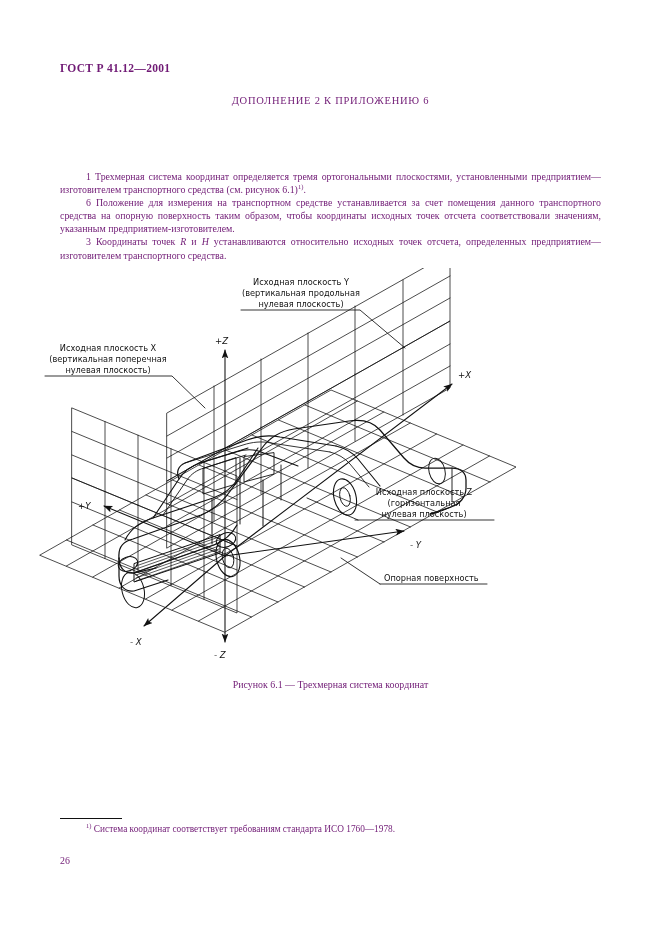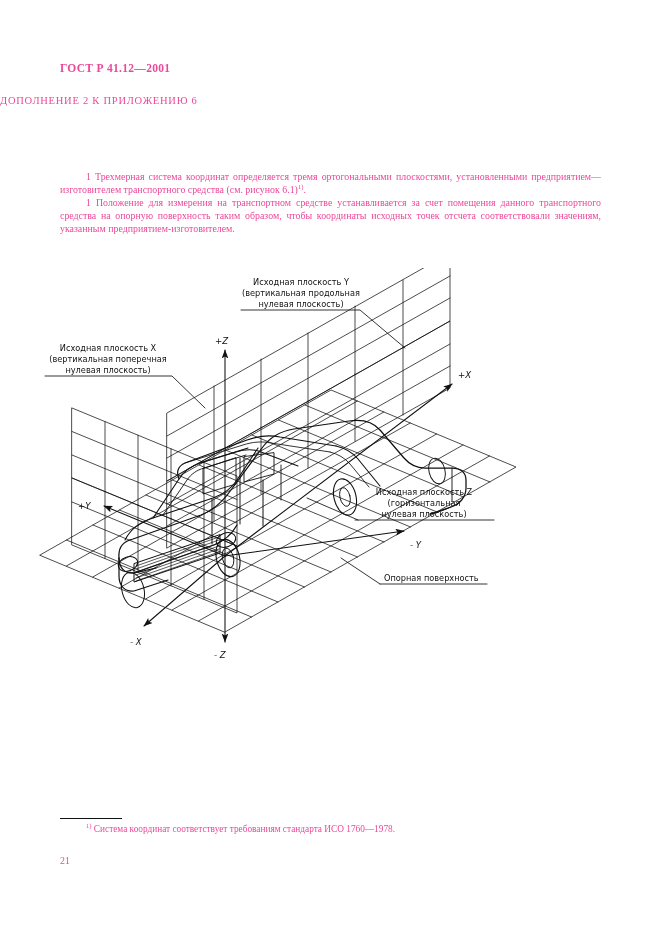--- a/index.html
+++ b/index.html
@@ -7,40 +7,41 @@
     margin: 0;
     padding: 0;
     background: #ffffff;
   }
   .page {
     position: relative;
     width: 661px;
     height: 936px;
     background: #ffffff;
     font-family: "Liberation Serif", "DejaVu Serif", serif;
-    color: #ec4899;
+    color: #701a75;
     overflow: hidden;
     box-sizing: border-box;
   }
 
   
   .doc-number {
     position: absolute;
     left: 60px;
     top: 62px;
     font-family: "Liberation Serif", serif;
     font-weight: bold;
     font-size: 11.5px;
     letter-spacing: 0.3px;
   }
   .annex-title {
     position: absolute;
     left: 0;
     right: 0;
     top: 95px;
+    text-align: center;
     font-family: "Liberation Serif", serif;
     font-size: 10.5px;
     letter-spacing: 0.75px;
   }
   .section-title {
     position: absolute;
     left: 0;
     right: 0;
     top: 144px;
     text-align: center;
@@ -133,21 +134,22 @@
 
 <div class="page">
 
   <div class="doc-number">ГОСТ Р 41.12—2001</div>
 
   <div class="annex-title">ДОПОЛНЕНИЕ 2 К ПРИЛОЖЕНИЮ 6</div>
 
 
   <div class="body-text">
     <p><span>1 Трехмерная система координат определяется тремя ортогональными плоскостями, установленными предприятием—изготовителем транспортного средства (см. рисунок 6.1)</span><sup class="fn">1)</sup><span>.</span></p>
-    <p>1 Положение  для измерения на транспортном средстве устанавливается за счет помещения данного транспортного средства на опорную поверхность таким образом, чтобы координаты исходных точек отсчета соответствовали значениям, указанным предприятием-изготовителем.</p>
+    <p>6 Положение  для измерения на транспортном средстве устанавливается за счет помещения данного транспортного средства на опорную поверхность таким образом, чтобы координаты исходных точек отсчета соответствовали значениям, указанным предприятием-изготовителем.</p>
+    <p><span>3 Координаты точек </span><i>R</i><span> и </span><i>H</i><span> устанавливаются относительно исходных точек отсчета, определенных предприятием—изготовителем транспортного средства.</span></p>
   </div>
 
   <div class="figure-wrap">
     <svg width="661" height="400" viewBox="0 0 661 400" xmlns="http://www.w3.org/2000/svg">
       <defs>
         <marker id="arw" markerWidth="9" markerHeight="9" refX="8" refY="3.2" orient="auto">
           <path d="M0,0 L8.5,3.2 L0,6.4 L1.8,3.2 z" fill="#111"></path>
         </marker>
       </defs>
 
@@ -343,19 +345,20 @@
 
       <text class="axlbl-i" x="215" y="76">+Z</text>
       <text class="axlbl-i" x="214" y="390">- Z</text>
       <text class="axlbl-i" x="458" y="110">+X</text>
       <text class="axlbl-i" x="130" y="377">- X</text>
       <text class="axlbl-i" x="78" y="241">+Y</text>
       <text class="axlbl-i" x="410" y="280">- Y</text>
     </svg>
   </div>
 
+  <div class="fig-caption">Рисунок 6.1 — Трехмерная система координат</div>
 
   <div class="footnote-rule"></div>
   <div class="footnote"><sup class="fn">1)</sup><span> Система координат соответствует  требованиям стандарта ИСО 1760—1978.</span></div>
 
-  <div class="page-number">21</div>
+  <div class="page-number">26</div>
 
 </div>
 
 </body></html>

